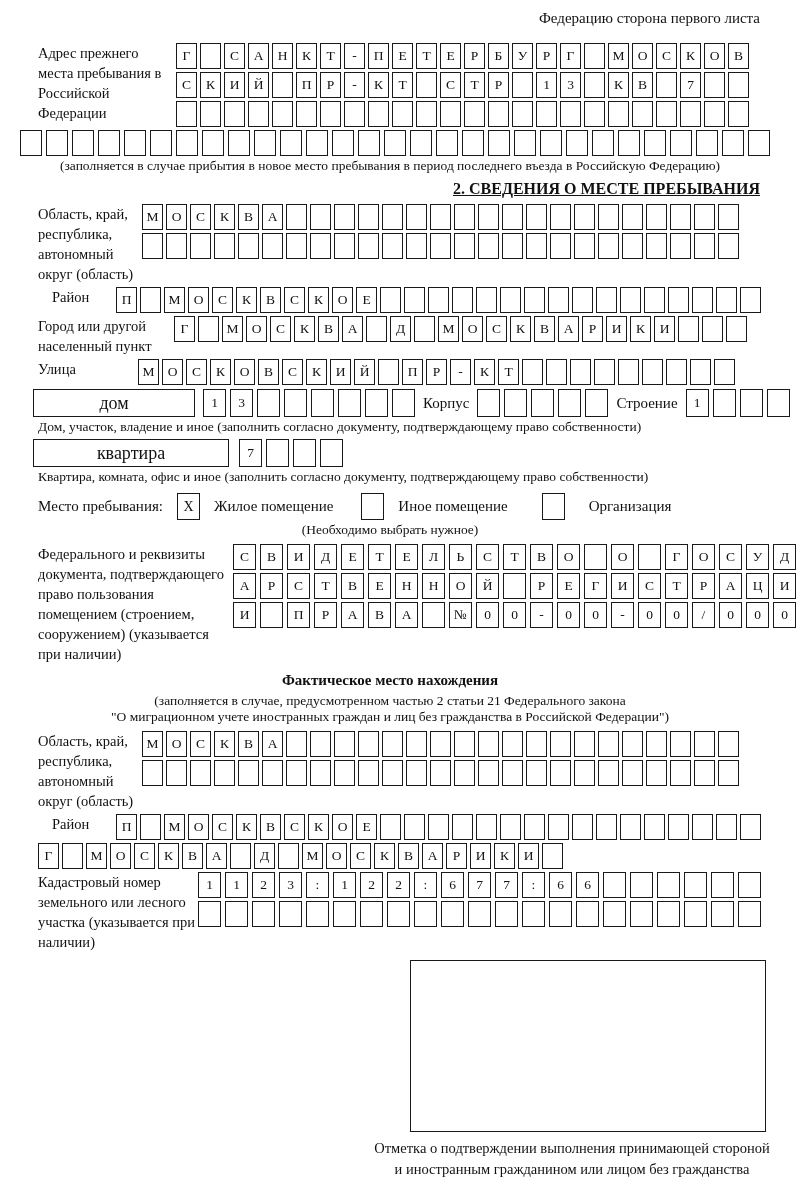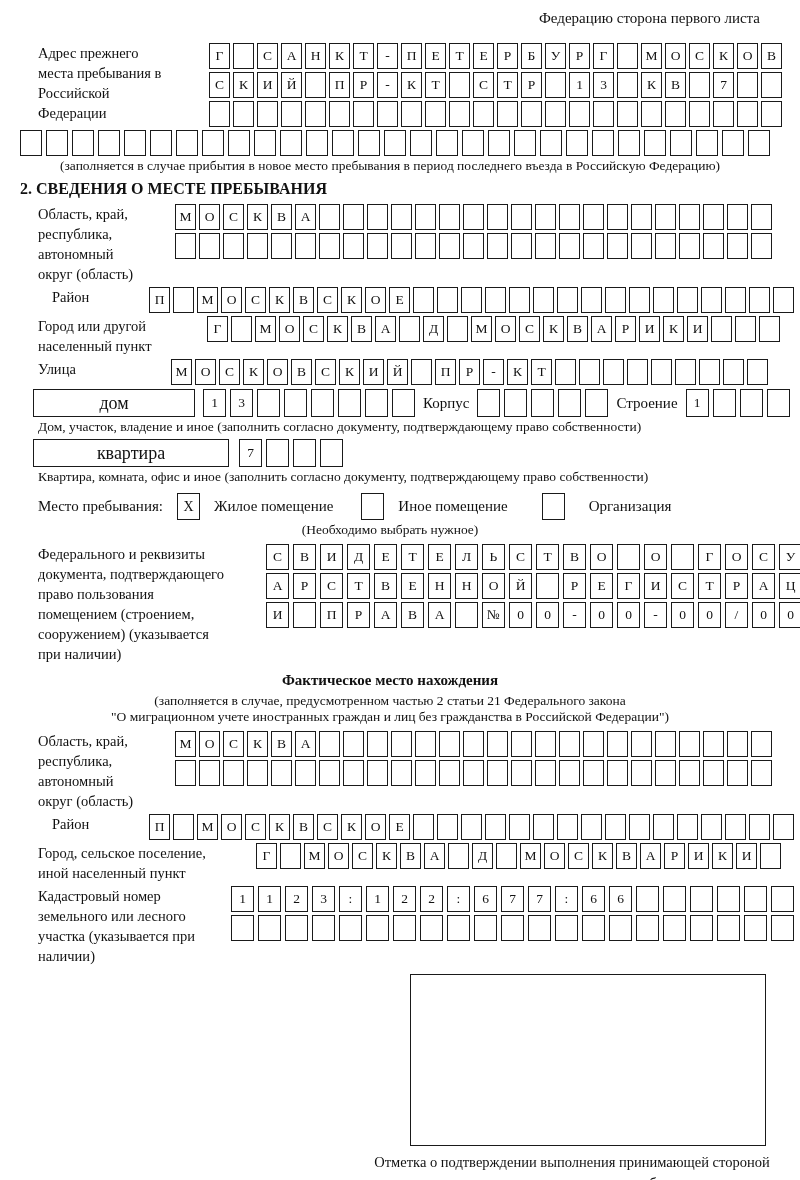--- a/index.html
+++ b/index.html
@@ -1,30 +1,30 @@
 <!DOCTYPE html>
 <html><head>
 <meta charset="utf-8">
 <style>
   html,body{margin:0;padding:0;background:#fff;}
   body{width:800px;font-family:"Liberation Serif","DejaVu Serif",serif;color:#111;}
   .page{box-sizing:border-box;width:800px;height:1180px;padding:10px 40px 0 20px;overflow:hidden;position:relative;}
   .corner{ text-align:right;font-size:15px;margin-bottom:16px;}
-  .field{display:flex;align-items:flex-start;padding-left:18px;margin-bottom:3px;gap:33px;}
+  .field{display:flex;align-items:flex-start;padding-left:18px;margin-bottom:3px;}
   .flabel{font-size:14.5px;line-height:1.38;flex-shrink:0;}
   .cells{display:flex;gap:3px;}
   .cellstack{display:flex;flex-direction:column;gap:3px;}
   .cell{box-sizing:border-box;width:21px;height:26px;border:1.6px solid #1a1a1a;display:flex;align-items:center;justify-content:center;font-size:13.5px;flex-shrink:0;background:#fff;}
   .wide .cell{width:23px;}
   .sp .cells{gap:4px;}
   .fullrow{display:flex;gap:4px;margin:2px 0 2px 0;}
   .fullrow .cell{width:22px;}
   .note{font-size:13.5px;}
   .note.center{text-align:center;}
-  .title{font-size:16px;font-weight:bold;text-align:left;margin:6px 0 6px 0;}
+  .title{font-size:16px;font-weight:bold;text-align:right;margin:6px 0 6px 0;text-decoration:underline;}
   .subtitle{font-size:15px;font-weight:bold;text-align:center;margin:8px 0 4px 0;}
   .inline-box{box-sizing:border-box;height:28px;border:1.6px solid #1a1a1a;display:flex;align-items:center;justify-content:center;font-size:18px;flex-shrink:0;}
   .hrow{display:flex;align-items:center;padding-left:13px;margin:4px 0 2px 0;}
   .hrow .cells{gap:4px;}
   .hrow .cell{width:23px;height:28px;}
   .hrow .txt{font-size:15px;margin:0 8px;}
   .stay{display:flex;align-items:center;padding-left:18px;margin:8px 0 2px 0;font-size:15px;}
   .cb{box-sizing:border-box;width:23px;height:27px;border:1.6px solid #1a1a1a;display:flex;align-items:center;justify-content:center;font-size:14px;margin:0 14px;flex-shrink:0;}
   .lab38{padding-left:18px;}
   .stamp-wrap{width:420px;margin-left:auto;margin-right:-12px;margin-top:8px;}
@@ -533,21 +533,20 @@
         <span class="cell"></span>
         <span class="cell"></span>
         <span class="cell"></span>
         <span class="cell"></span>
         <span class="cell"></span>
         <span class="cell"></span>
       </div>
   </div>
 
   <div class="field">
-    <div class="flabel w185">Город, сельское поселение, иной населенный пункт</div>
     <div class="cells">
         <span class="cell">Г</span>
         <span class="cell"></span>
         <span class="cell">М</span>
         <span class="cell">О</span>
         <span class="cell">С</span>
         <span class="cell">К</span>
         <span class="cell">В</span>
         <span class="cell">А</span>
         <span class="cell"></span>

